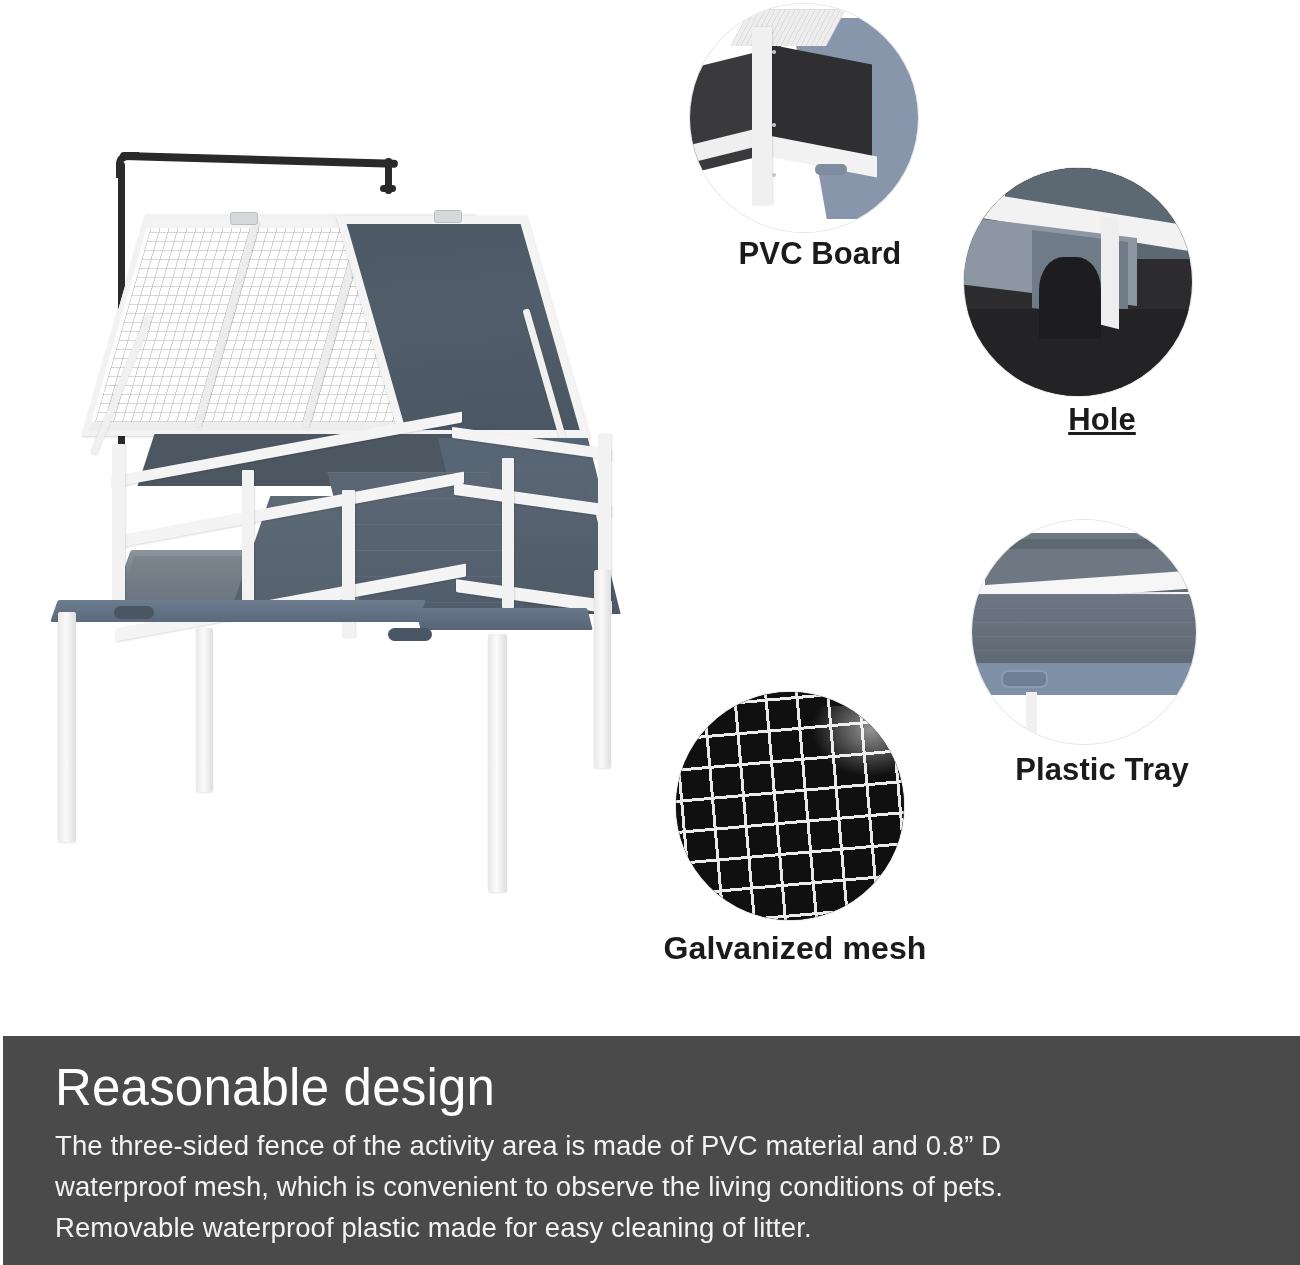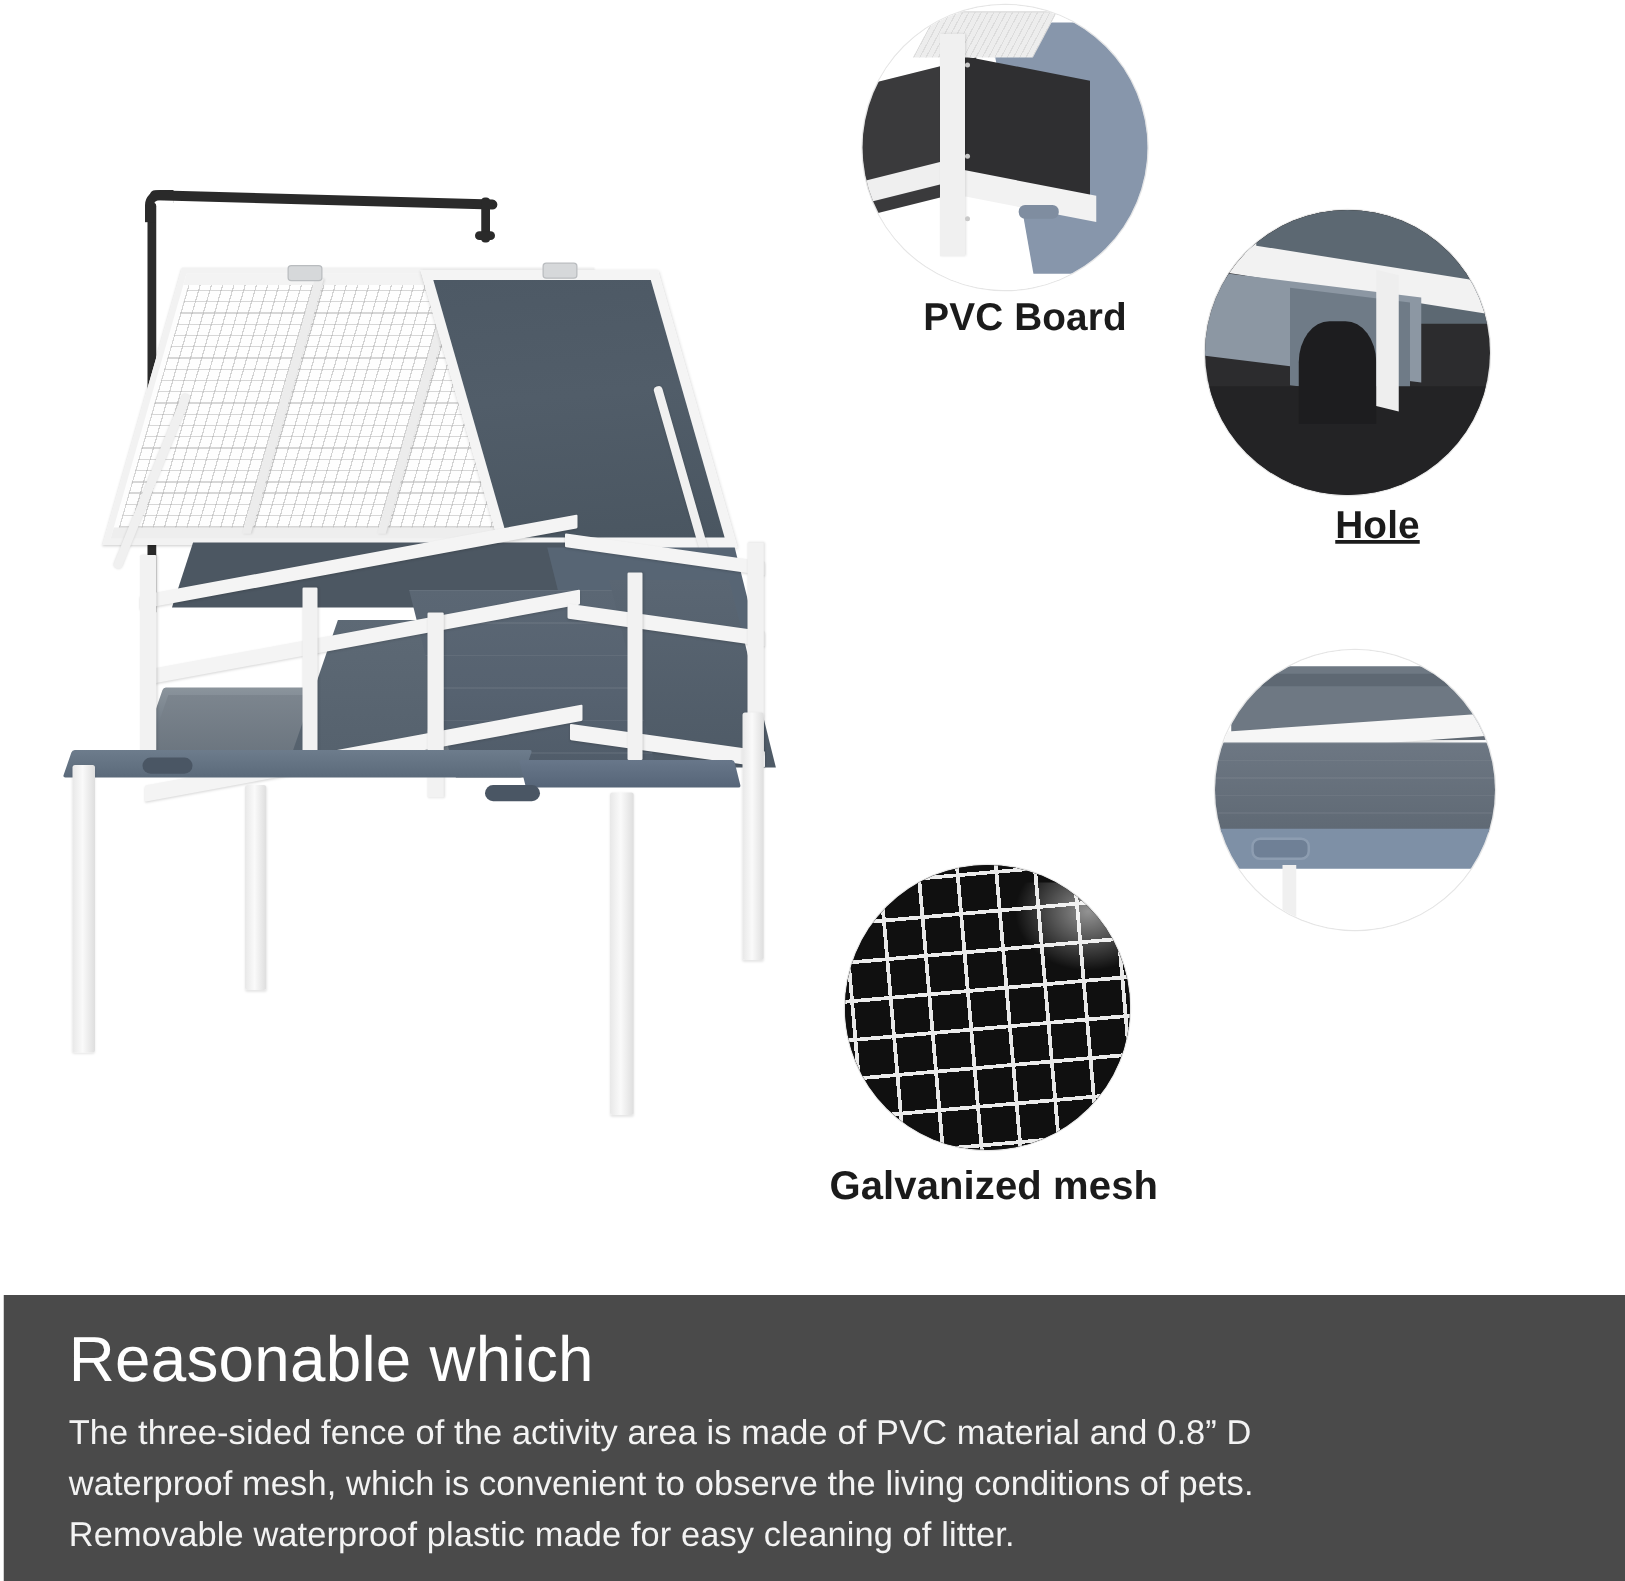--- a/index.html
+++ b/index.html
@@ -286,36 +286,37 @@
           </div>
           <div class="pt-whiterail"></div>
           <div class="pt-main">
             <div class="pt-main-tex"></div>
           </div>
           <div class="pt-blue"></div>
           <div class="pt-handle"></div>
           <div class="pt-leg"></div>
         </div>
       </div>
+      <div class="co-label" style="top:232px;font-size:31px;">Plastic Tray</div>
     </div>
 
     <div class="callout" style="left:630px;top:692px;width:330px;height:300px;">
       <div class="circle" style="left:46px;top:0;width:228px;height:228px;">
         <div class="mesh-art">
           <div class="mesh-grid"></div>
           <div class="mesh-glare"></div>
         </div>
       </div>
       <div class="co-label" style="top:238px;font-size:32px;text-align:center;">Galvanized mesh</div>
     </div>
 
   </div>
 
   <div class="banner">
-    <h1>Reasonable which</h1>
+    <h1>Reasonable design</h1>
     <div class="body">
       <p>The three-sided fence of the activity area is made of PVC material and 0.8”  D</p>
       <p>waterproof mesh, which is convenient to observe the living conditions of pets.</p>
       <p>Removable waterproof plastic made for easy cleaning of litter.</p>
     </div>
   </div>
 
 </div>
 
 </body></html>

